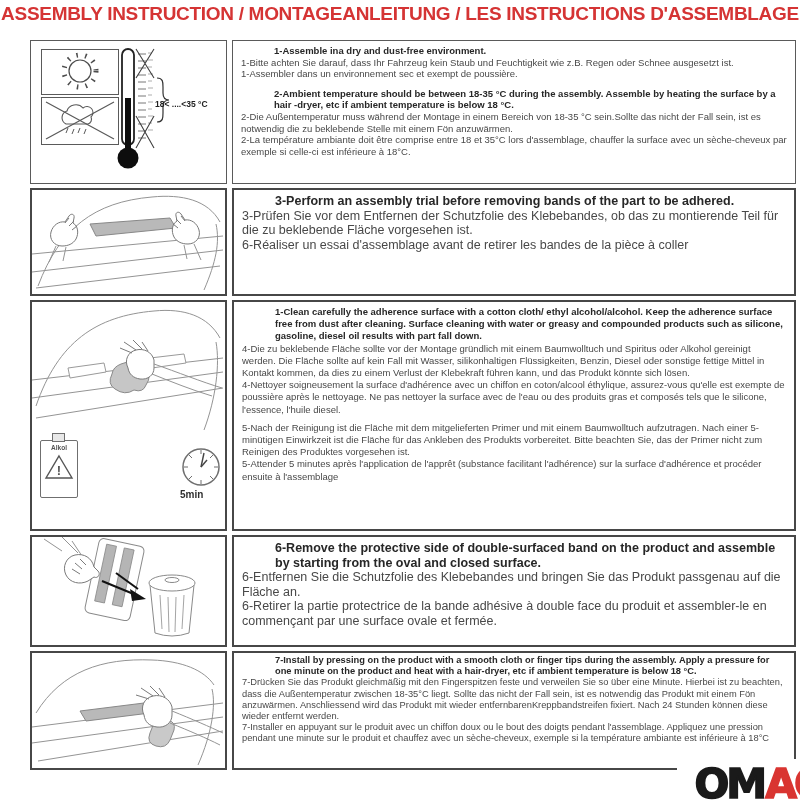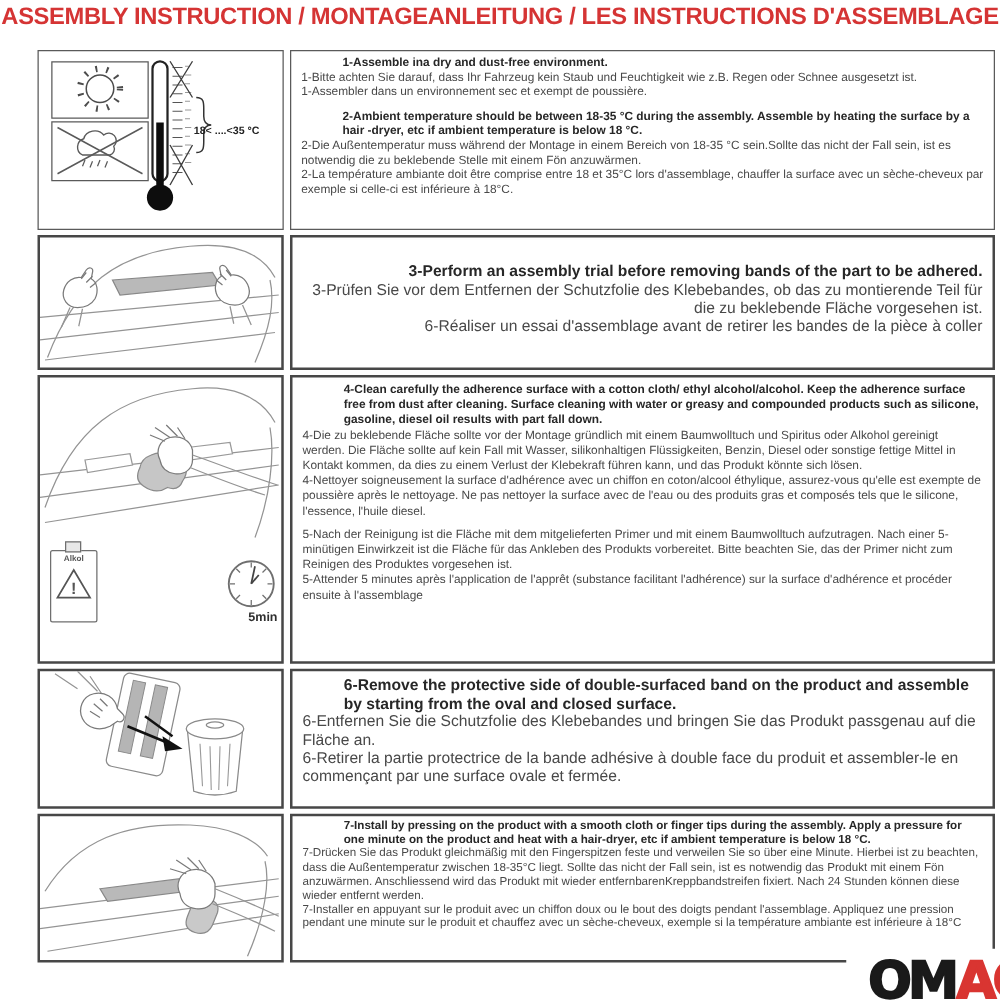--- a/index.html
+++ b/index.html
@@ -18,27 +18,27 @@
   .cell.thin{border-width:1px;border-color:#5a5a5a;}
   .txt{padding:4px 8px;}
   .s-small{font-size:9.5px;line-height:11.6px;}
   .s-small3{font-size:9.5px;line-height:12.2px;}
   .s-small5{font-size:9.3px;line-height:11.2px;padding-top:2px;}
   .s-large{font-size:12.5px;line-height:14.6px;}
   .en{font-weight:700;color:#272727;margin-left:33px;}
   .de,.fr{color:#484848;}
   .igap{height:8px;}
   .igap3{height:6px;}
-  .pt12{padding-top:20px;text-align:right;}
+  .pt12{padding-top:4px;}
   .subbox{position:absolute;border:1px solid #5a5a5a;background:#fff;box-sizing:border-box;}
   .range-label{position:absolute;font-size:8.5px;font-weight:700;color:#222;white-space:nowrap;}
   .bottle{position:absolute;border:1.5px solid #6f6f6f;border-radius:2px;background:#fff;}
   .bottle-cap{position:absolute;border:1.5px solid #6f6f6f;background:#e8e8e8;box-sizing:border-box;}
   .bottle-label{display:block;text-align:center;font-size:6.5px;font-weight:700;color:#555;margin-top:3px;}
-  .timer-label{position:absolute;font-size:10px;font-weight:700;color:#2e2e2e;text-align:right;}
+  .timer-label{position:absolute;font-size:10px;font-weight:700;color:#2e2e2e;text-align:left;}
   .logo{
     position:absolute;left:677px;top:746px;width:148px;height:50px;background:#fff;z-index:3;
     display:flex;align-items:center;justify-content:flex-end;padding-right:4px;box-sizing:border-box;
     font-size:41px;font-weight:700;letter-spacing:-3px;line-height:1;
     -webkit-text-stroke:1.6px currentColor;font-family:"DejaVu Sans",sans-serif;margin-top:13px;
   }
   .logo .lb{color:#1a1a1a;}
   .logo .lr{color:#d93531;margin-left:1px;}
   svg{display:block;}
   .abs{position:absolute;}
@@ -189,21 +189,21 @@
         <line x1="33" y1="33" x2="30" y2="30"></line>
     </g>
     <line x1="21" y1="21" x2="24" y2="7" stroke="#444" stroke-width="1.4"></line>
     <line x1="21" y1="21" x2="27" y2="14" stroke="#444" stroke-width="1.4"></line>
   </svg>
   <span class="timer-label" style="left:148px;top:187px;width:42px;">5min</span>
 </div>
 
 <div class="cell txt s-small3" style="left:232px;top:300px;width:564px;height:231px;">
   <div>
-    <div class="en">4-Clean carefully the adherence surface with a cotton cloth/ ethyl alcohol/alcohol. Keep the adherence surface free from dust after cleaning. Surface cleaning with water or greasy and compounded products such as silicone, gasoline, diesel oil results with part fall down.</div>
+    <div class="en">1-Clean carefully the adherence surface with a cotton cloth/ ethyl alcohol/alcohol. Keep the adherence surface free from dust after cleaning. Surface cleaning with water or greasy and compounded products such as silicone, gasoline, diesel oil results with part fall down.</div>
     <div class="de">4-Die zu beklebende Fläche sollte vor der Montage gründlich mit einem Baumwolltuch und Spiritus oder Alkohol gereinigt werden. Die Fläche sollte auf kein Fall mit Wasser, silikonhaltigen Flüssigkeiten, Benzin, Diesel oder sonstige fettige Mittel in Kontakt kommen, da dies zu einem Verlust der Klebekraft führen kann, und das Produkt könnte sich lösen.</div>
     <div class="fr">4-Nettoyer soigneusement la surface d'adhérence avec un chiffon en coton/alcool éthylique, assurez-vous qu'elle est exempte de poussière après le nettoyage. Ne pas nettoyer la surface avec de l'eau ou des produits gras et composés tels que le silicone, l'essence, l'huile diesel.</div>
   </div>
   <div class="igap3"></div>
   <div>
     <div class="de">5-Nach der Reinigung ist die Fläche mit dem mitgelieferten Primer und mit einem Baumwolltuch aufzutragen. Nach einer 5-minütigen Einwirkzeit ist die Fläche für das Ankleben des Produkts vorbereitet. Bitte beachten Sie, das der Primer nicht zum Reinigen des Produktes vorgesehen ist.</div>
     <div class="fr">5-Attender 5 minutes après l'application de l'apprêt (substance facilitant l'adhérence) sur la surface d'adhérence et procéder ensuite à l'assemblage</div>
   </div>
 </div>
 

